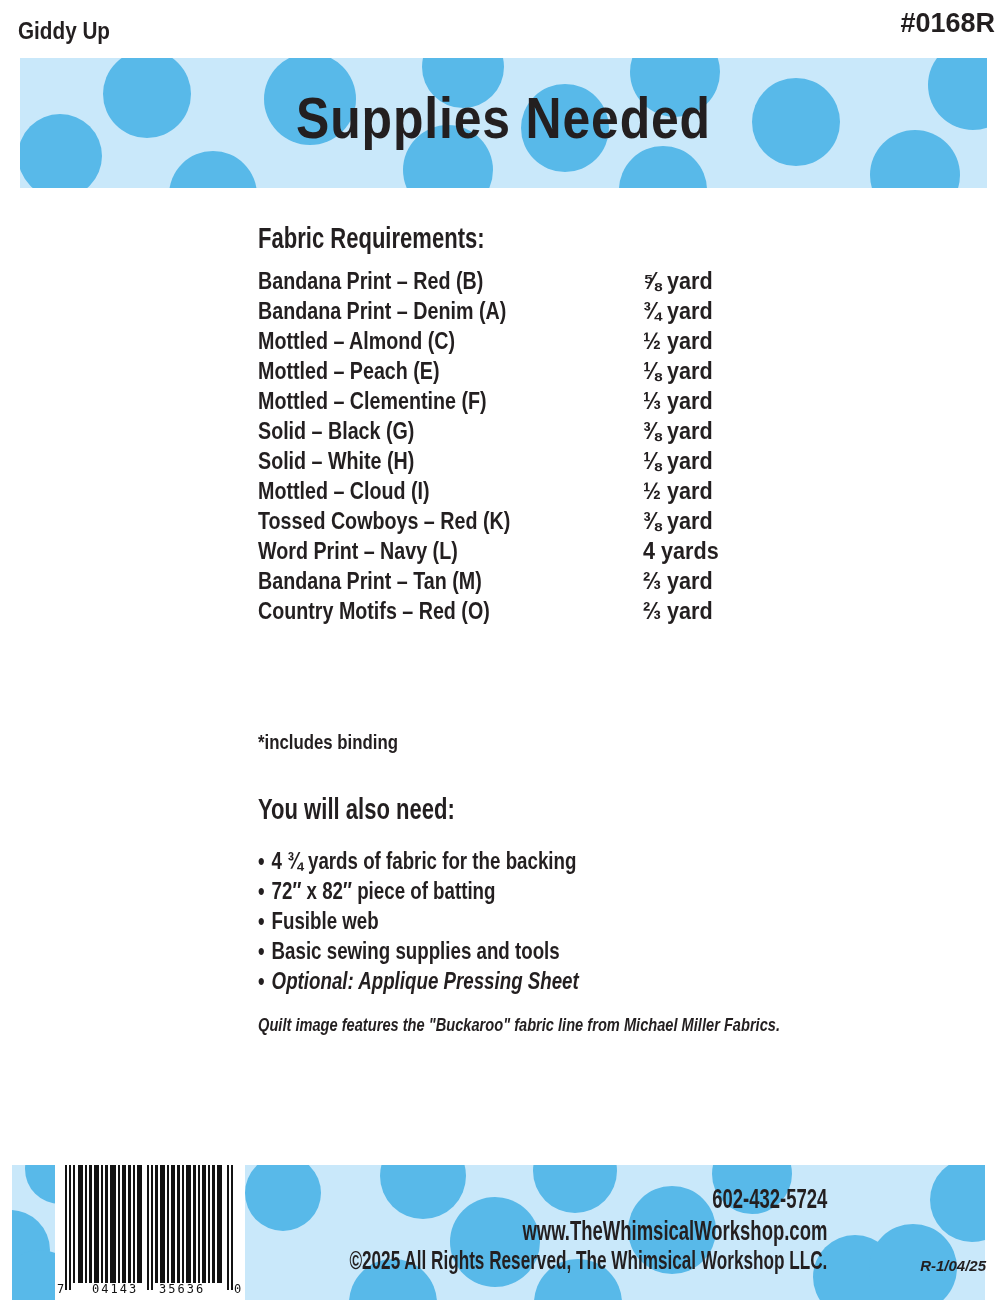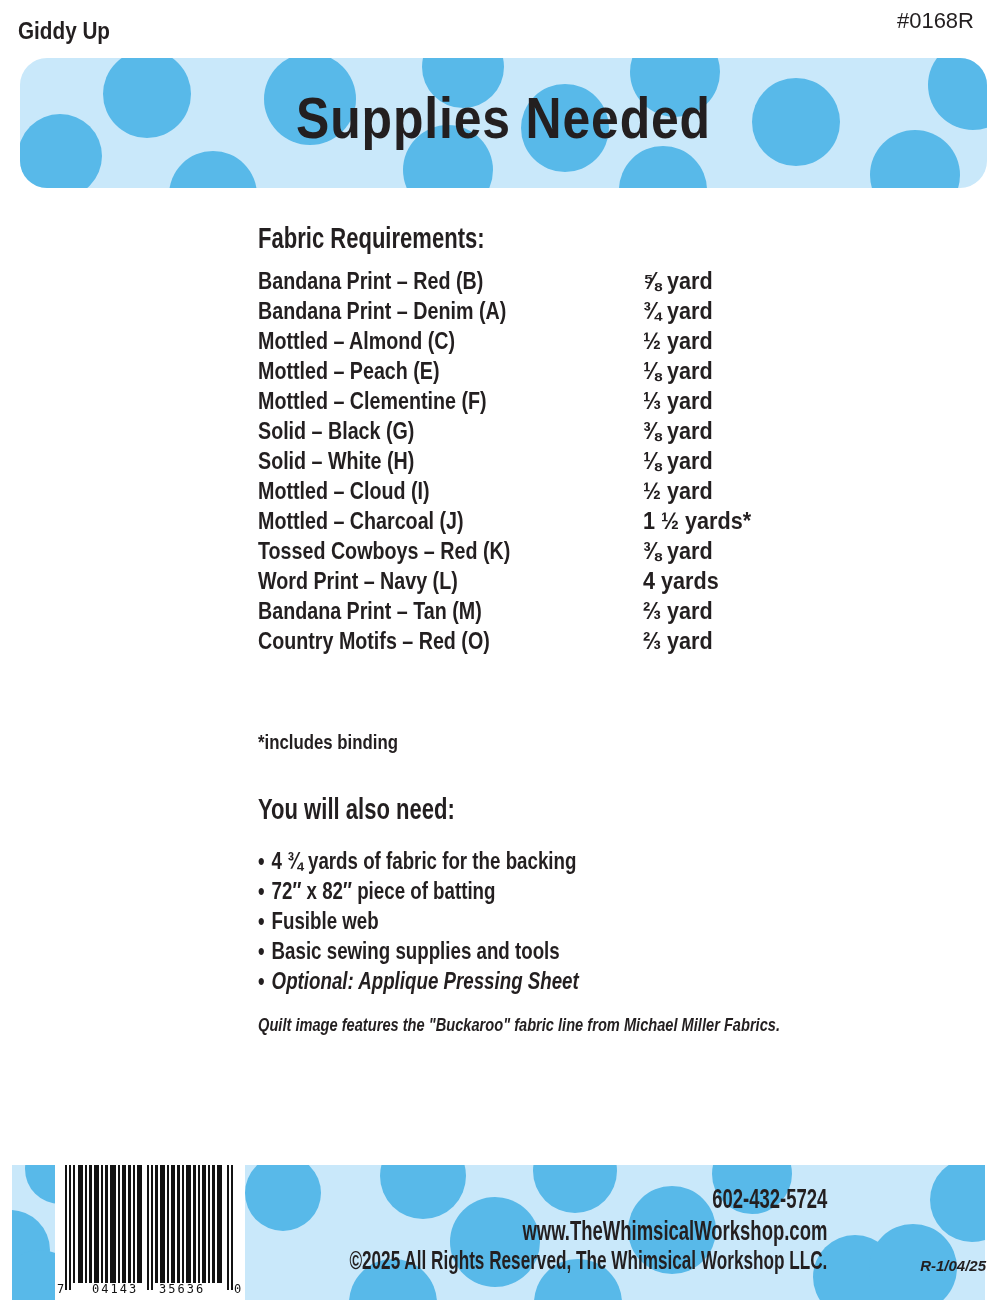--- a/index.html
+++ b/index.html
@@ -8,26 +8,26 @@
     background: #ffffff;
     font-family: "Liberation Sans", "DejaVu Sans", sans-serif;
     color: var(--text-color, #231f20);
   }
   .hdr-left {
     position: absolute; left: 18px; top: 18px;
     font-size: 23px; font-weight: bold; white-space: nowrap;
     transform: scaleX(0.90); transform-origin: 0 50%;
   }
   .hdr-right {
-    position: absolute; right: 26px; top: 8px;
-    font-size: 22px; font-weight: normal; white-space: nowrap;
+    position: absolute; right: 5px; top: 8px;
+    font-size: 27px; font-weight: bold; white-space: nowrap;
   }
   .banner { position: absolute; overflow: hidden; }
   .banner svg { position: absolute; left: 0; top: 0; display: block; }
-  .top-banner { left: 20px; top: 58px; width: 967px; height: 130px; border-radius: 27px; }
+  .top-banner { left: 20px; top: 58px; width: 967px; height: 130px; }
   .footer-banner { left: 12px; top: 1165px; width: 973px; height: 135px; z-index: 1; }
   .bgfill { fill: var(--banner-bg, #c9e8fa); }
   .dot { fill: var(--dot-color, #58b9e9); }
   .banner-title {
     position: relative; z-index: 2; margin-top: 26px;
     text-align: center; font-size: 58px; font-weight: bold;
     letter-spacing: 1px; white-space: nowrap;
     transform: scaleX(0.86);
   }
   .fabric { position: absolute; left: 258px; top: 222px; }
@@ -132,24 +132,20 @@
         <span class="fab-name">Solid – Black (G)</span>
         <span class="fab-amt">⅜ yard</span>
       </div>
       <div class="fab-row">
         <span class="fab-name">Solid – White (H)</span>
         <span class="fab-amt">⅛ yard</span>
       </div>
       <div class="fab-row">
         <span class="fab-name">Mottled – Cloud (I)</span>
         <span class="fab-amt">½ yard</span>
-      </div>
-      <div class="fab-row">
-        <span class="fab-name">Mottled – Charcoal (J)</span>
-        <span class="fab-amt">1 ½ yards*</span>
       </div>
       <div class="fab-row">
         <span class="fab-name">Tossed Cowboys – Red (K)</span>
         <span class="fab-amt">⅜ yard</span>
       </div>
       <div class="fab-row">
         <span class="fab-name">Word Print – Navy (L)</span>
         <span class="fab-amt">4 yards</span>
       </div>
       <div class="fab-row">

